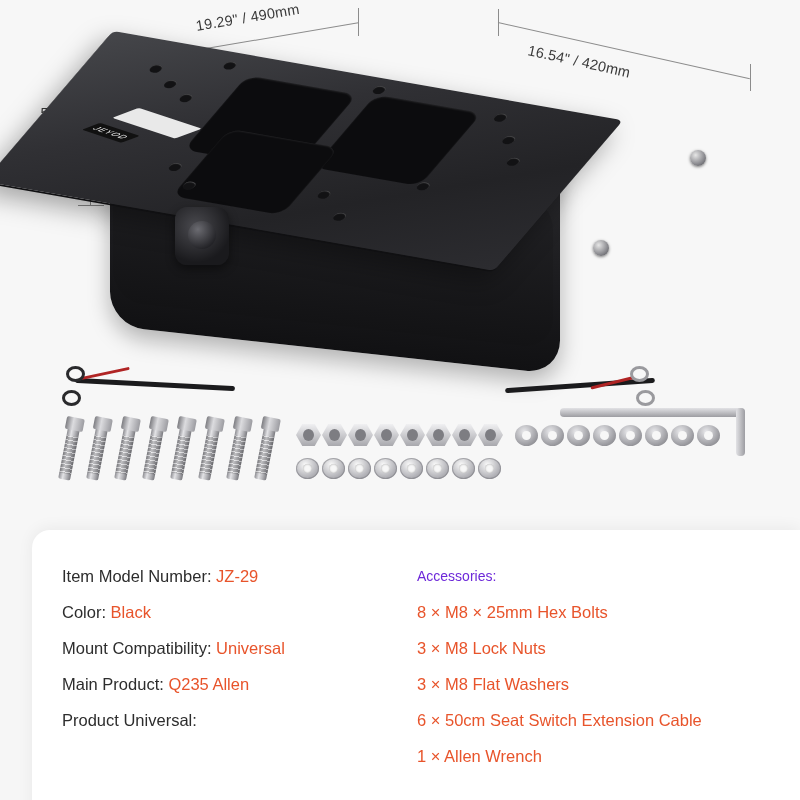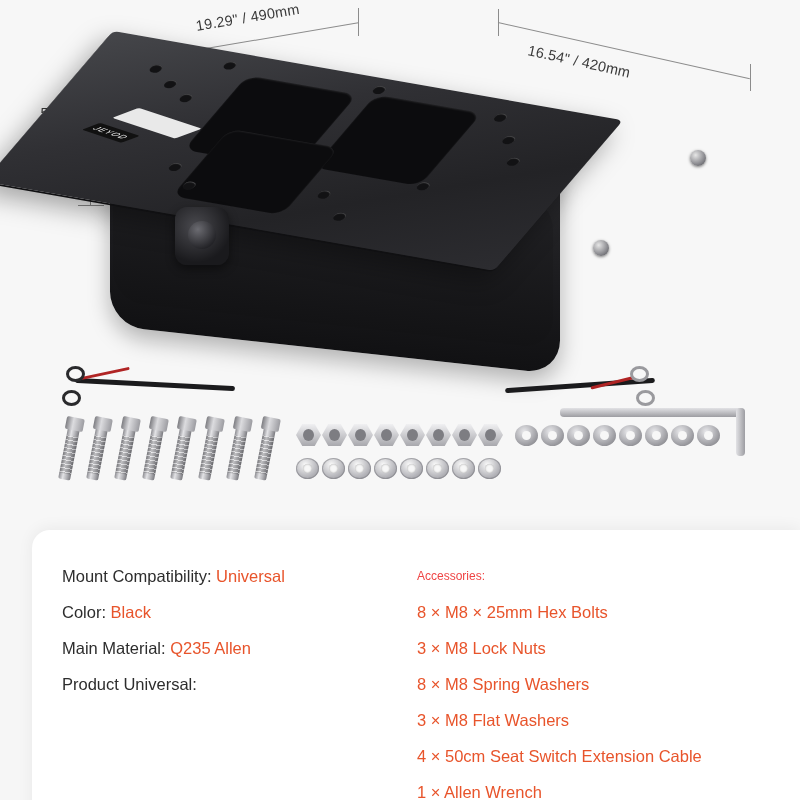--- a/index.html
+++ b/index.html
@@ -335,22 +335,22 @@
   .col-right { flex: 1; padding-left: 30px; box-sizing: border-box; }
 
   .spec-row {
     font-size: 16.5px;
     color: #2d2d2d;
     line-height: 36px;
     white-space: nowrap;
   }
   .spec-value { color: #e8542b; }
   .acc-title {
-    font-size: 12px;
-    color: #ef4444;
+    font-size: 14px;
+    color: #6d28d9;
     line-height: 36px;
   }
   .acc-item {
     font-size: 16.5px;
     color: #e8542b;
     line-height: 36px;
     white-space: nowrap;
   }
 </style>
 </head>
@@ -463,43 +463,46 @@
 
     <div class="wrench-long"></div>
     <div class="wrench-short"></div>
   </div>
 
   <div class="spec-card">
     <div class="spec-cols">
 
       <div class="col-left">
         <div class="spec-row">
-          <span>Mount Compatibility:</span>
-          <span class="spec-value">Universal</span>
+          <span>Item Model Number:</span>
+          <span class="spec-value">JZ-29</span>
         </div>
         <div class="spec-row">
           <span>Color:</span>
           <span class="spec-value">Black</span>
         </div>
         <div class="spec-row">
-          <span>Main Material:</span>
+          <span>Mount Compatibility:</span>
+          <span class="spec-value">Universal</span>
+        </div>
+        <div class="spec-row">
+          <span>Main Product:</span>
           <span class="spec-value">Q235 Allen</span>
         </div>
         <div class="spec-row">
           <span>Product Universal:</span>
         </div>
 
       </div>
 
       <div class="col-right">
         <div class="acc-title">Accessories:</div>
         <div class="acc-item">8 × M8 × 25mm Hex Bolts</div>
         <div class="acc-item">3 × M8 Lock Nuts</div>
-        <div class="acc-item">8 × M8 Spring Washers</div>
         <div class="acc-item">3 × M8 Flat Washers</div>
-        <div class="acc-item">4 × 50cm Seat Switch Extension Cable</div>
+        <div class="acc-item">6 × 50cm Seat Switch Extension Cable</div>
         <div class="acc-item">1 × Allen Wrench</div>
       </div>
 
     </div>
   </div>
 
 </div>
 
 </body></html>

